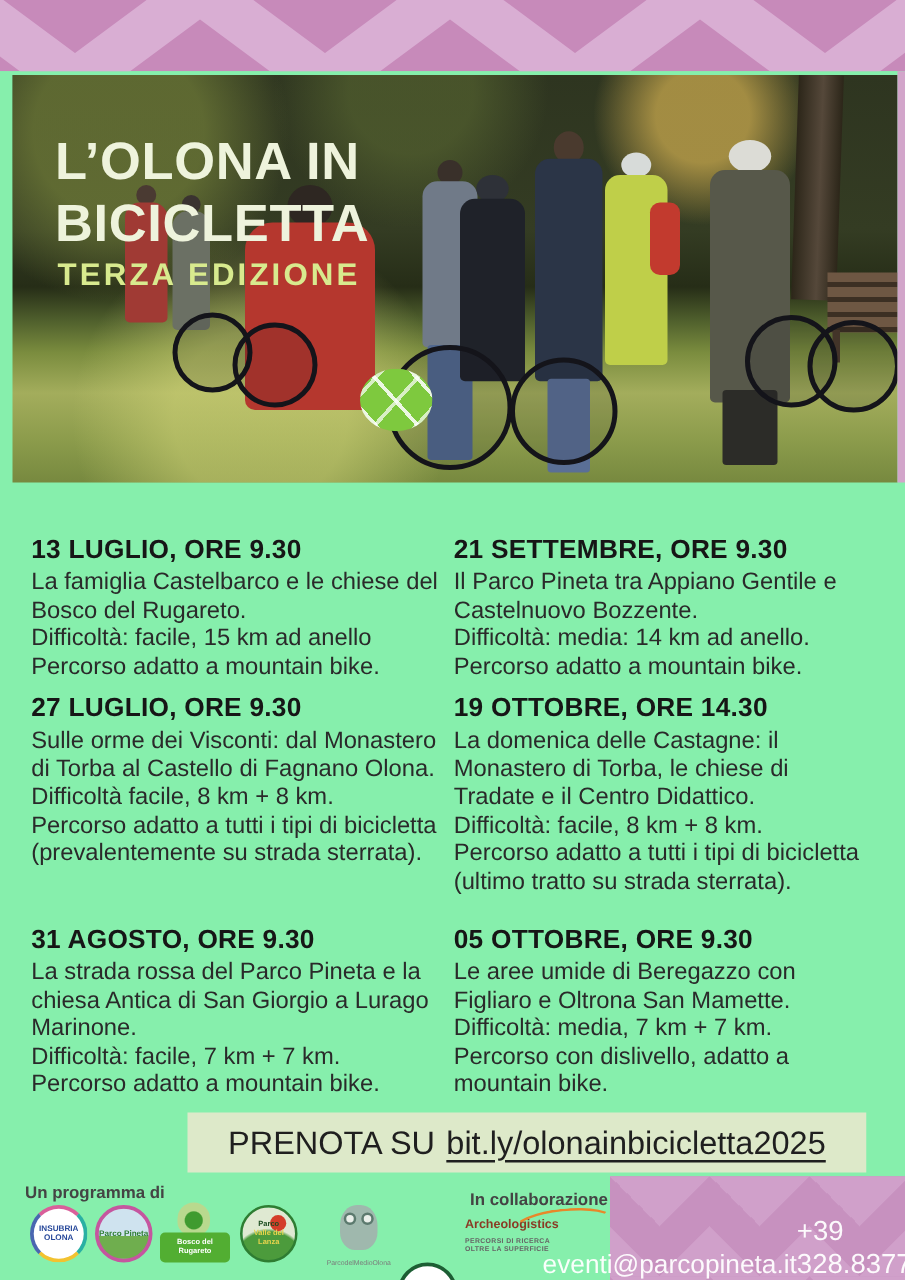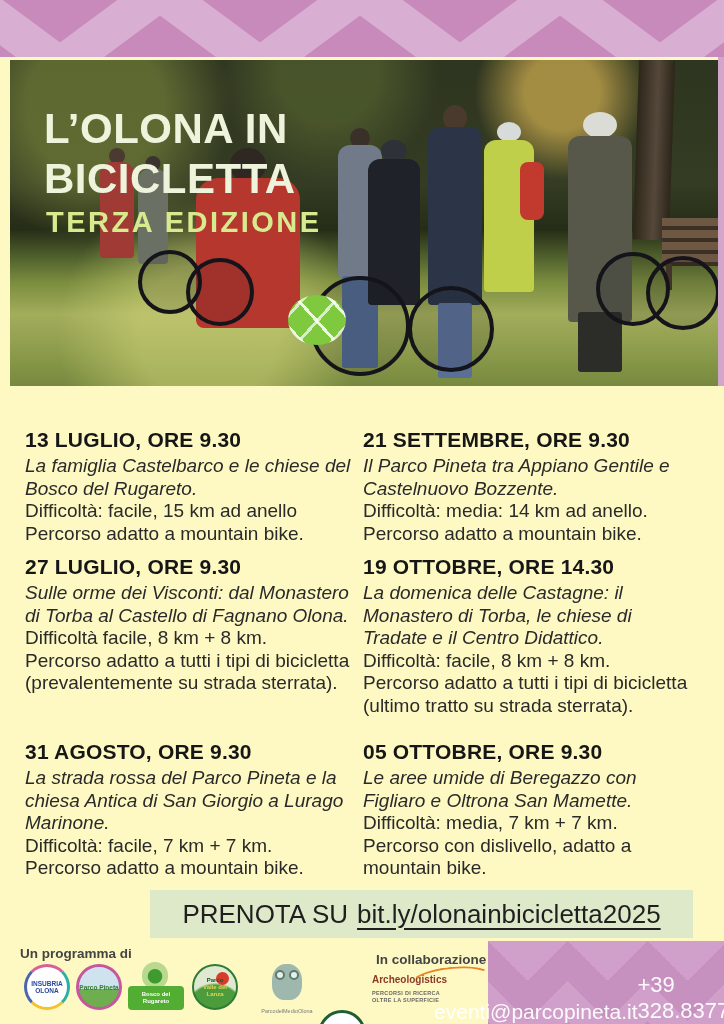--- a/index.html
+++ b/index.html
@@ -1,16 +1,16 @@
 <!DOCTYPE html>
 <html><head>
 <meta charset="utf-8">
 <style>
   html,body{margin:0;padding:0;background:#ffffff;}
-  .page{position:relative;width:724px;height:1024px;background:#fef9c3;overflow:hidden;
+  .page{position:relative;width:724px;height:1024px;background:#86efac;overflow:hidden;
         font-family:"Liberation Sans", sans-serif;}
 
   
   .top-band{position:absolute;left:0;top:0;width:724px;height:57px;overflow:hidden;}
 
   
   .hero{position:absolute;left:10px;top:60px;width:708px;height:326px;overflow:hidden;
         background:
           radial-gradient(circle at 78% 10%, rgba(201,169,78,.75) 0 6%, rgba(201,169,78,0) 14%),
           radial-gradient(circle at 12% 14%, rgba(125,138,61,.6) 0 10%, rgba(125,138,61,0) 20%),
@@ -34,30 +34,30 @@
   .wheel{position:absolute;border:4px solid #14141a;border-radius:50%;background:rgba(20,20,26,.12);}
   .helmet-bag{position:absolute;left:278px;top:235px;width:58px;height:50px;border-radius:50%;
         background:
           repeating-linear-gradient(48deg, transparent 0 11px, rgba(255,255,255,.85) 11px 14px, transparent 14px 25px),
           repeating-linear-gradient(-48deg, transparent 0 11px, rgba(255,255,255,.7) 11px 14px, transparent 14px 25px),
           #7ec93e;}
 
   .hero-title{position:absolute;left:34px;top:44px;color:#eef3dc;font-weight:bold;
               font-size:42px;line-height:50px;letter-spacing:.5px;}
   .hero-subtitle{position:absolute;left:36px;top:146px;color:#d8ea8e;font-weight:bold;
-                 font-size:29px;letter-spacing:2.5px;}
+                 font-size:25px;letter-spacing:2.5px;}
 
   .info-banner{position:absolute;left:400px;top:236px;width:278px;height:82px;background:#dbe8c6;
                display:flex;flex-direction:column;justify-content:center;align-items:center;
                color:#5f8b62;font-size:19.5px;line-height:26px;text-align:center;letter-spacing:.2px;}
 
   
   .event{position:absolute;color:#2a2a2a;font-size:19px;line-height:22.5px;}
   .event h3{margin:0 0 3px 0;font-size:21px;line-height:25px;color:#161616;letter-spacing:.2px;}
-  .event .desc{margin:0;font-style:italic;}
+  .event .desc{margin:0;}
   .event .det{margin:0;}
   .col-l{left:25px;width:330px;}
   .col-r{left:363px;width:336px;}
   .row-1{top:427px;} .row-2{top:554px;} .row-3{top:739px;}
 
   
   .booking{position:absolute;left:150px;top:890px;width:543px;height:48px;background:#dde9c9;
            display:flex;align-items:center;justify-content:center;color:#1f1f1f;font-size:26px;}
   .booking .prefix{margin-right:9px;}
   .booking .link{text-decoration:underline;text-decoration-thickness:2px;text-underline-offset:5px;color:#1f1f1f;}

